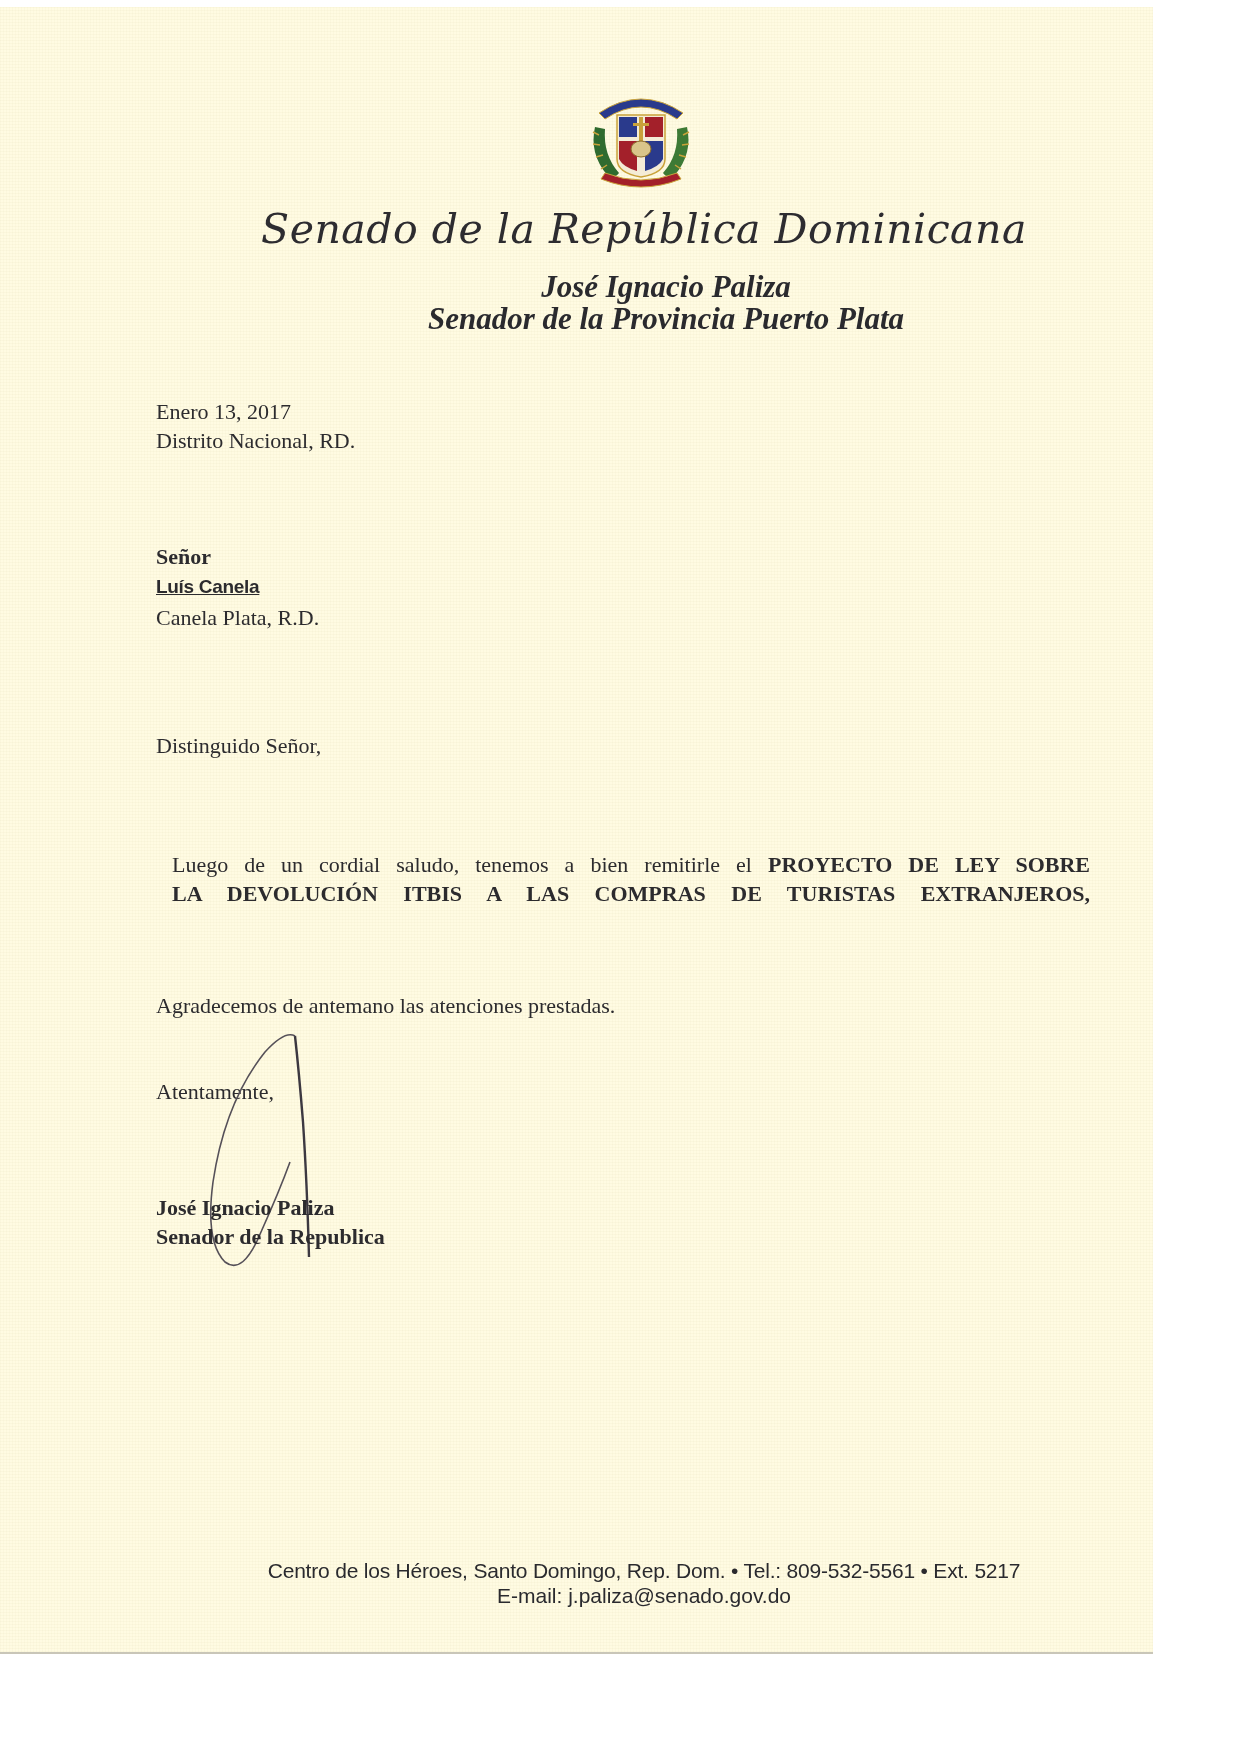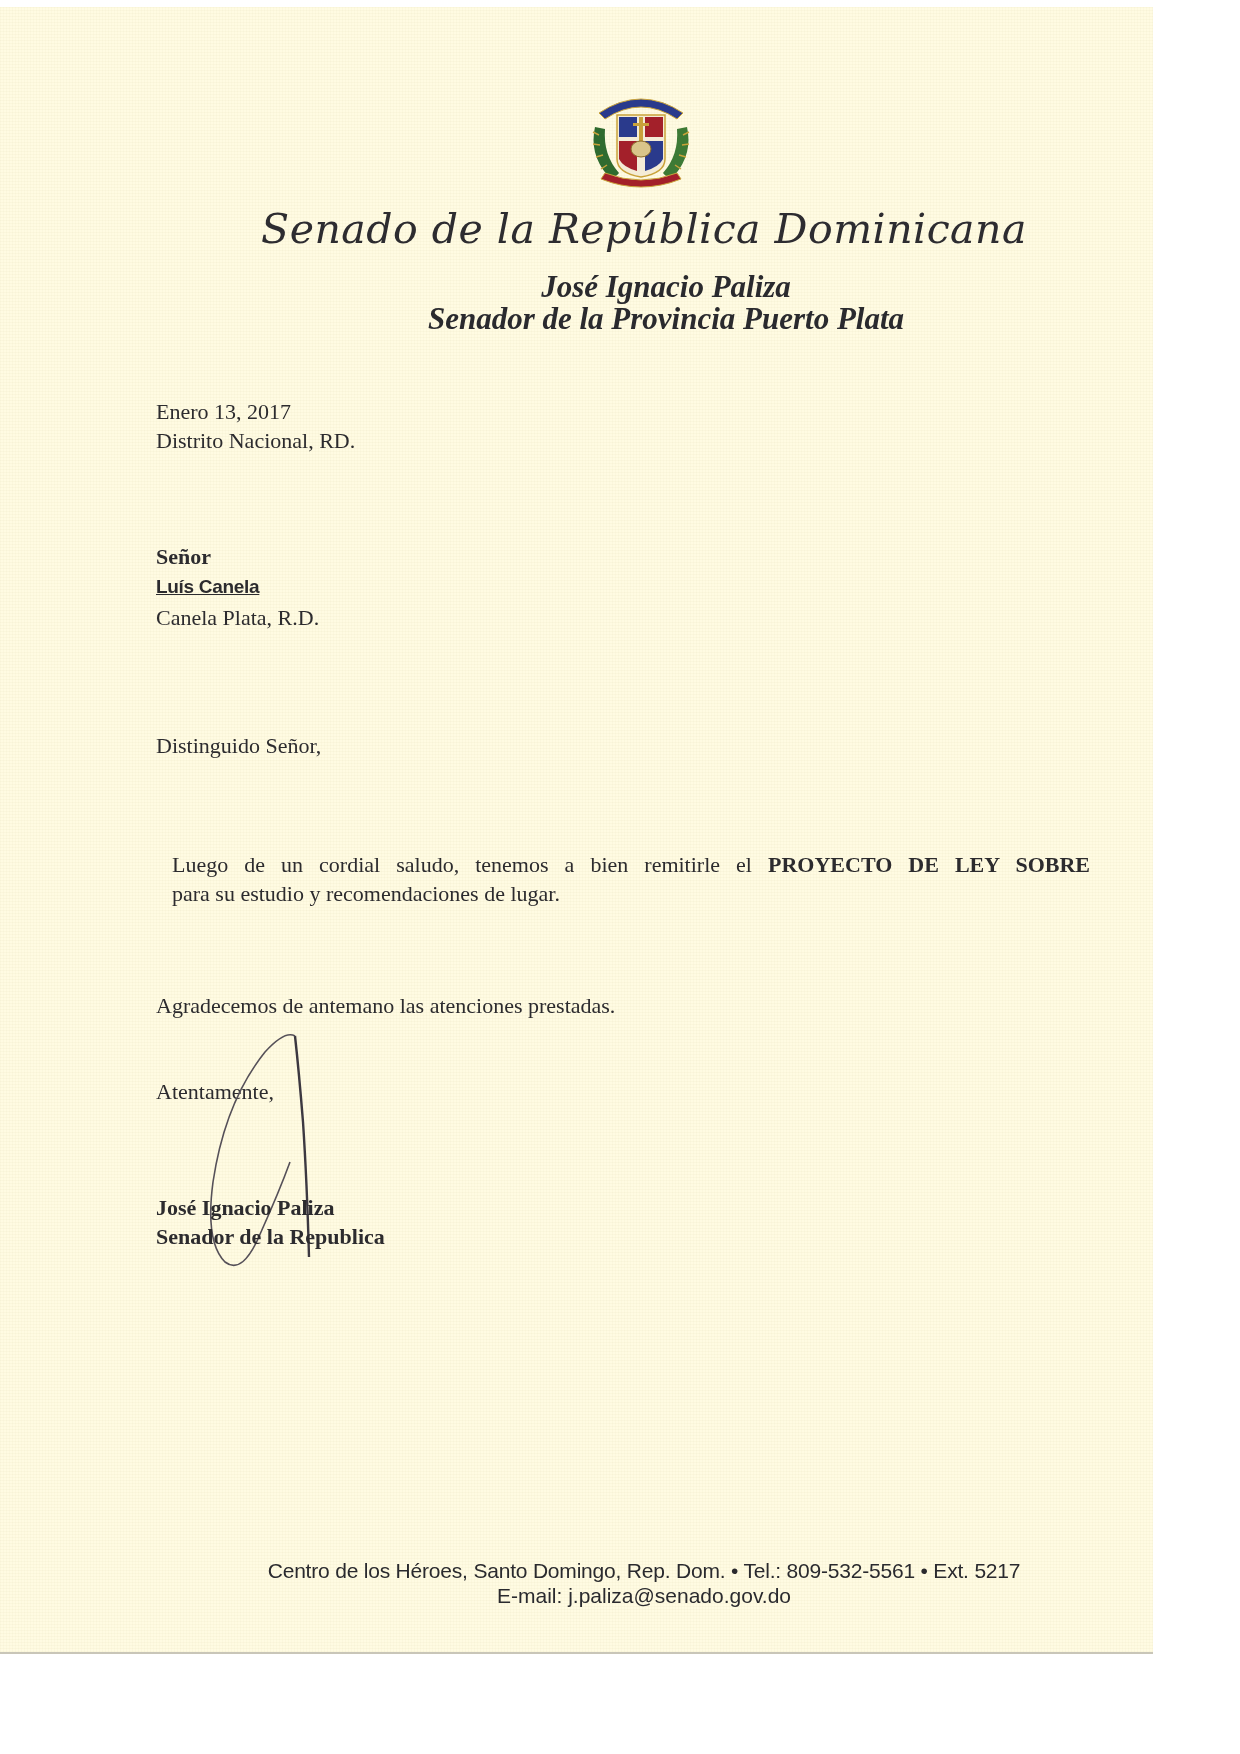--- a/index.html
+++ b/index.html
@@ -91,21 +91,21 @@
   <div class="txt bold" style="top:537px">Señor</div>
   <div class="txt recipient-name" style="top:569px">Luís Canela</div>
   <div class="txt" style="top:598px">Canela Plata, R.D.</div>
 
   <div class="txt" style="top:726px">Distinguido Señor,</div>
 
   <div class="body-para" style="top:843px">
     <span class="line justify">
       <span>Luego de un cordial saludo, tenemos a bien remitirle el </span><span class="bold">PROYECTO DE LEY SOBRE</span>
     </span>
-    <span class="line">para su estudio y recomendaciones de lugar.</span>
+    <span class="line justify bold" style="word-spacing:4px">LA DEVOLUCIÓN ITBIS A  LAS  COMPRAS  DE  TURISTAS  EXTRANJEROS,</span>
   </div>
 
   <div class="txt" style="top:986px">Agradecemos de antemano las atenciones prestadas.</div>
 
   <div class="txt" style="top:1072px">Atentamente,</div>
 
   <svg class="signature" viewBox="0 0 130 240">
     <path d="M100 4 Q90 -2 70 20 Q30 70 18 150 Q10 210 30 230 Q48 244 66 200 Q84 160 95 130" fill="none" stroke="#555058" stroke-width="1.6"></path>
     <path d="M100 4 Q104 40 108 90 Q112 150 114 225" fill="none" stroke="#3c3840" stroke-width="2.4"></path>
   </svg>

